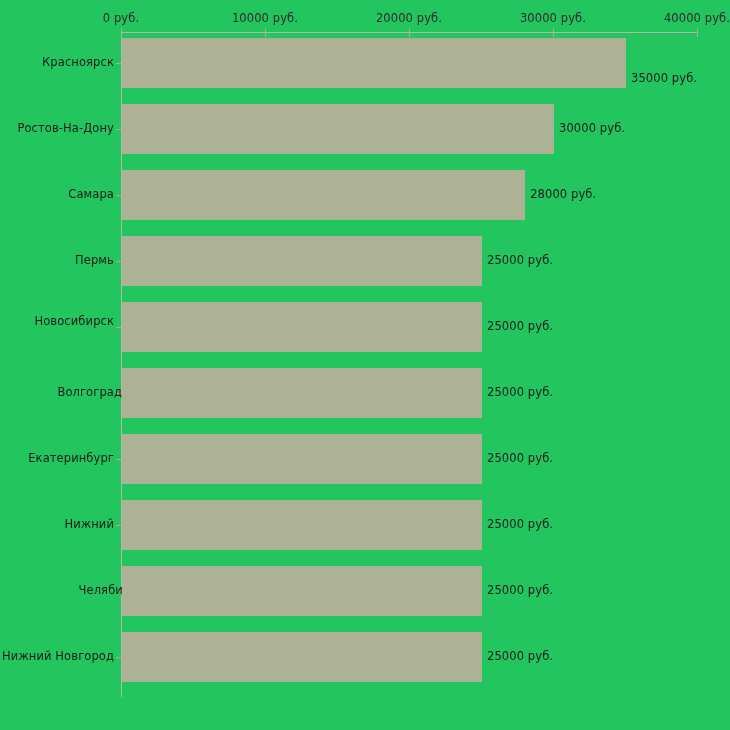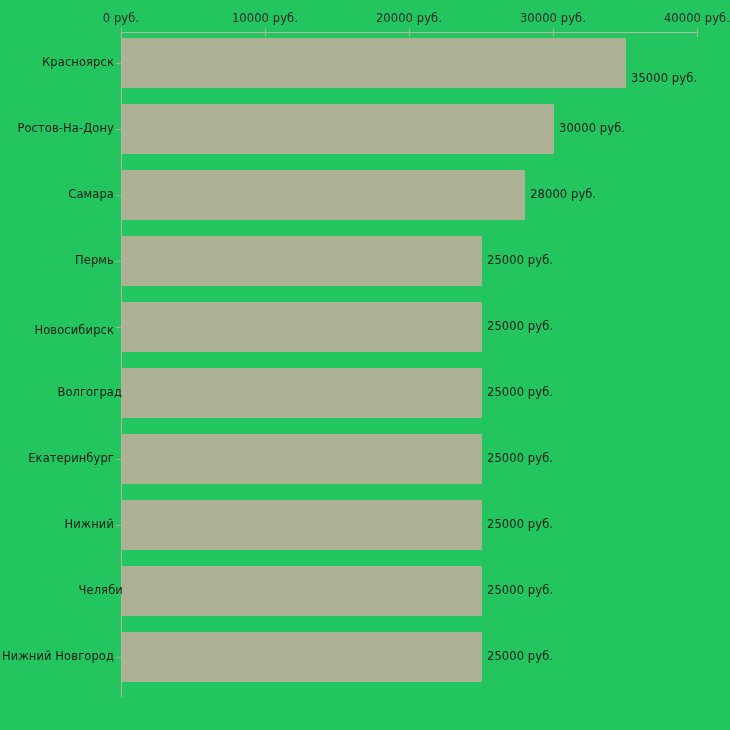--- a/index.html
+++ b/index.html
@@ -119,21 +119,21 @@
       <div class="y-tick" style="top: 459px;"></div>
       <div class="y-tick" style="top: 525px;"></div>
       <div class="y-tick" style="top: 591px;"></div>
       <div class="y-tick" style="top: 657px;"></div>
     </div>
   <div id="cat-labels">
       <div class="cat-label" style="left: 0px; right: auto; width: 114px; top: 55px;">Красноярск</div>
       <div class="cat-label" style="left: 0px; right: auto; width: 114px; top: 121px;">Ростов-На-Дону</div>
       <div class="cat-label" style="left: 0px; right: auto; width: 114px; top: 187px;">Самара</div>
       <div class="cat-label" style="left: 0px; right: auto; width: 114px; top: 253px;">Пермь</div>
-      <div class="cat-label" style="left: 0px; right: auto; width: 114px; top: 323px; text-align: right;">Новосибирск</div>
+      <div class="cat-label" style="left: 0px; right: auto; width: 114px; top: 314px; text-align: right;">Новосибирск</div>
       <div class="cat-label" style="left: 8px; right: auto; width: 114px; top: 385px;">Волгоград</div>
       <div class="cat-label" style="left: 0px; right: auto; width: 114px; top: 451px;">Екатеринбург</div>
       <div class="cat-label" style="left: 0px; right: auto; width: 114px; top: 517px;">Нижний</div>
       <div class="cat-label" style="left: 0px; right: auto; width: 114px; top: 583px; margin-left: 30px;">Челябинск</div>
       <div class="cat-label" style="left: 0px; right: auto; width: 114px; top: 649px;">Нижний Новгород</div>
     </div>
 
   <div id="bars">
       <div class="bar" title="Красноярск — 35000 руб." style="top: 38px; height: 50px; width: 504px; background: rgb(173, 178, 148);"></div>
       <div class="bar" title="Ростов-На-Дону — 30000 руб." style="top: 104px; height: 50px; width: 432px; background: rgb(173, 178, 148);"></div>

